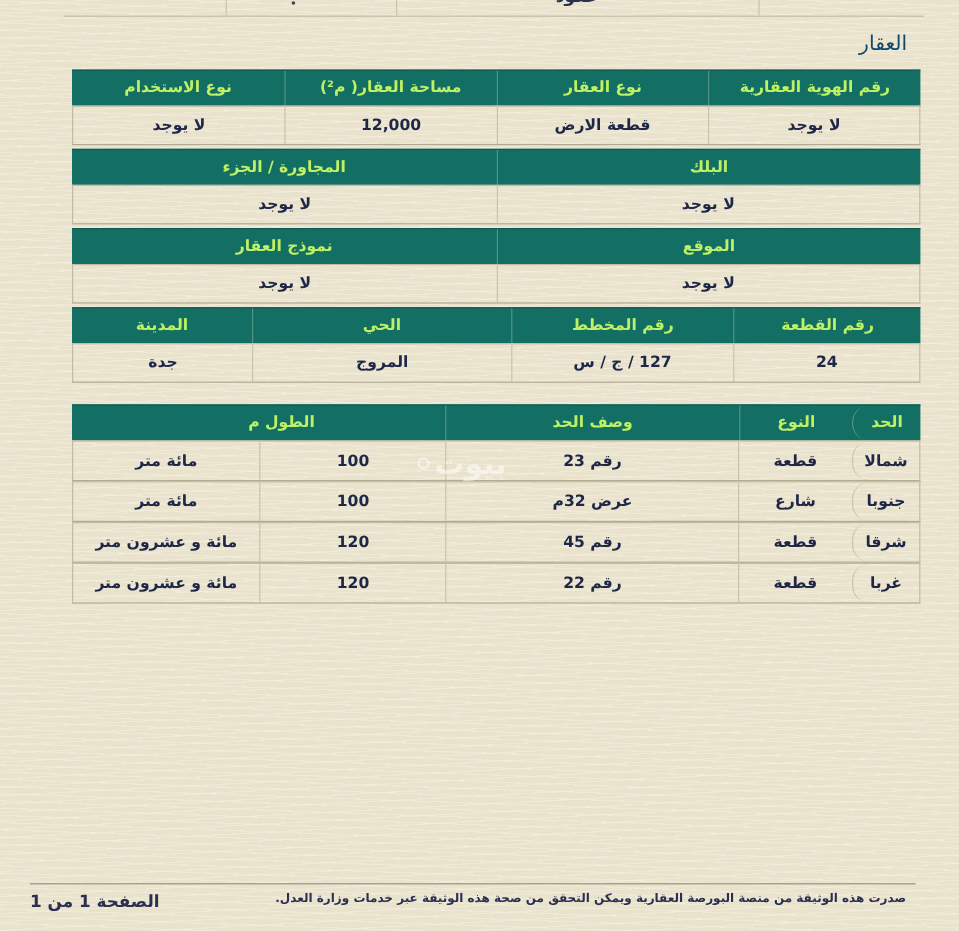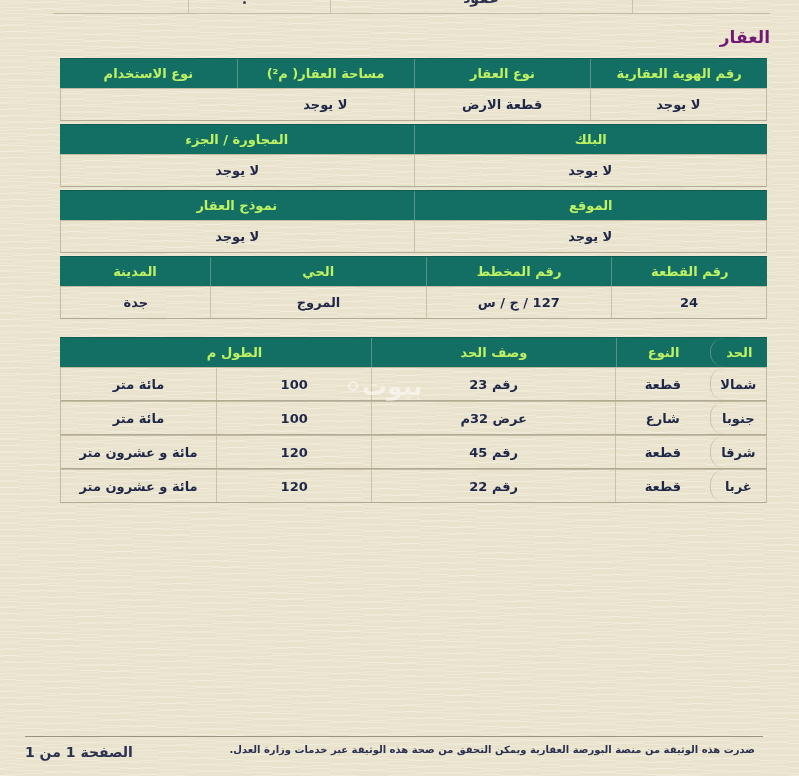--- a/index.html
+++ b/index.html
@@ -23,22 +23,22 @@
   }
   .remnant .vline{ position:absolute; top:0; bottom:0; width:1px; background:#c9c2ac; }
   .remnant .clip-text{
     position:absolute; top:-10px; left:277px; width:302px;
     text-align:center; font-size:14px; font-weight:700; color:#2a3050;
   }
   .remnant .dot{ position:absolute; top:1px; left:190px; width:3px; height:3px; background:#3a4158; border-radius:50%; }
 
   
   .section-title{
-    position:absolute; top:27px; right:29px;
-    font-size:17px; font-weight:700; color:#701a75;
+    position:absolute; top:27px; right:43px;
+    font-size:17px; font-weight:400; color:#0c4a6e;
   }
 
   
   .tables{ position:absolute; top:58px; right:32px; width:707px; }
   .tsection{ margin-bottom:3px; }
   .boundaries{ margin-top:18px; }
 
   .th-row{ display:flex; height:30px; background:#136f64; border-top:1px solid #0d5b52; }
   .th-row > div{
     display:flex; align-items:center; justify-content:center;
@@ -102,20 +102,21 @@
   <div class="tsection">
     <div class="th-row">
       <div class="c25">رقم الهوية العقارية</div>
       <div class="c25">نوع العقار</div>
       <div class="c25">مساحة العقار( م²)</div>
       <div class="c25">نوع الاستخدام</div>
     </div>
     <div class="td-row">
       <div class="c25">لا يوجد</div>
       <div class="c25">قطعة الارض</div>
+      <div class="c25">12,000</div>
       <div class="c25">لا يوجد</div>
     </div>
   </div>
 
   <div class="tsection">
     <div class="th-row">
       <div class="c50">البلك</div>
       <div class="c50">المجاورة / الجزء</div>
     </div>
     <div class="td-row">

